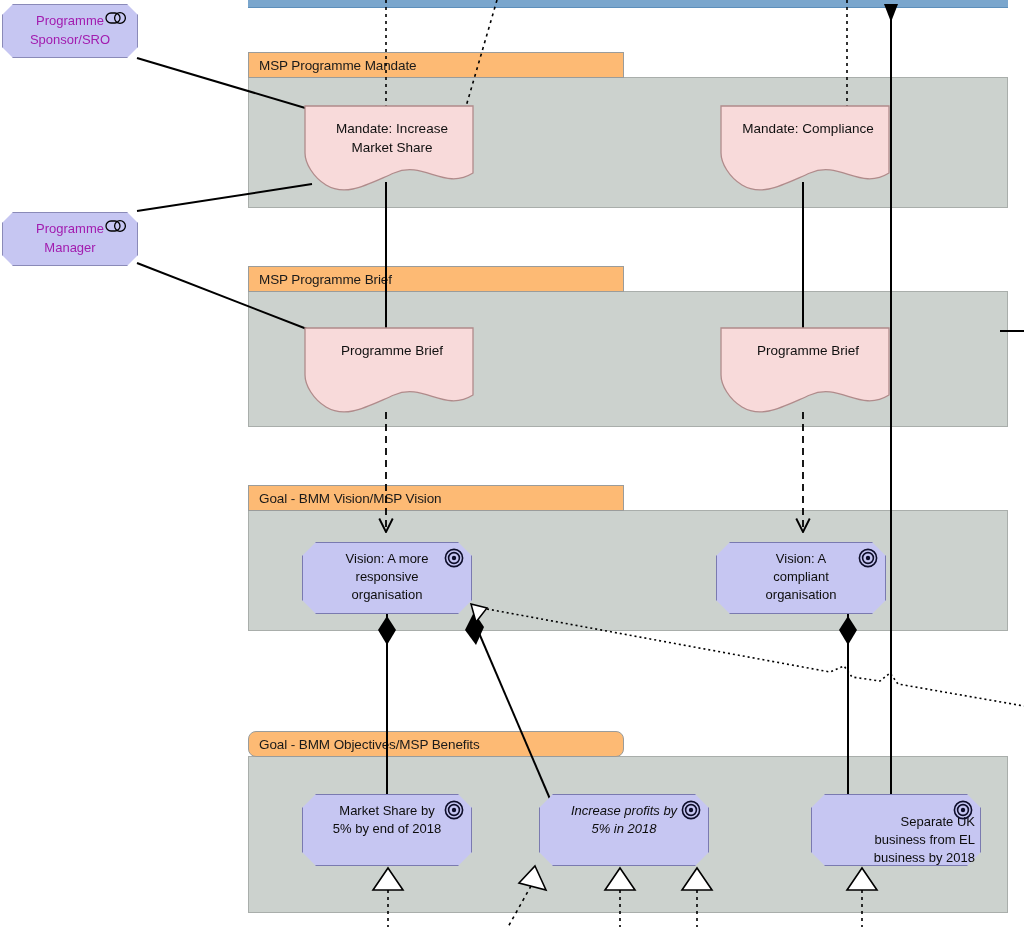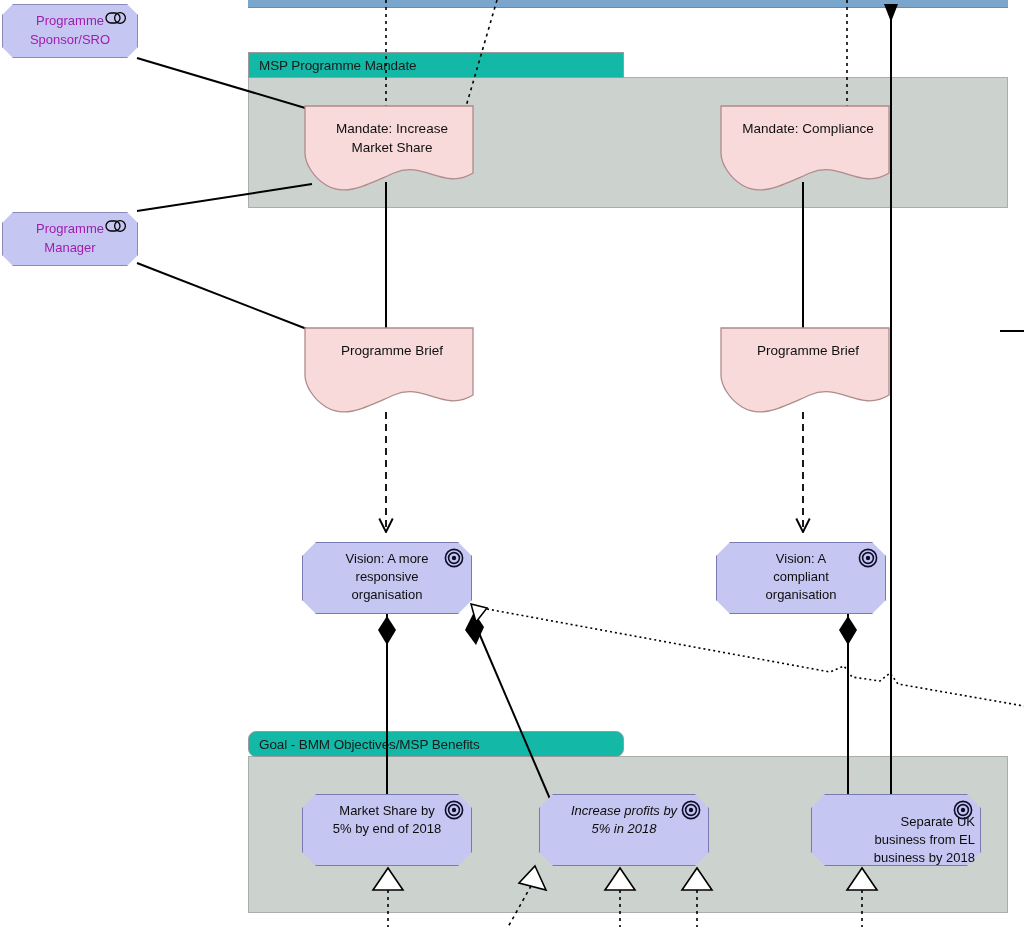--- a/index.html
+++ b/index.html
@@ -36,21 +36,21 @@
   }
   
   .group {
     position: absolute;
   }
   .group-tab {
     position: absolute;
     left: 0;
     top: 0;
     height: 26px;
-    background: #14b8a6;
+    background: #fdba74;
     border: 1px solid #9a9c9b;
     box-sizing: border-box;
     display: flex;
     align-items: center;
     padding-left: 10px;
     overflow: hidden;
     white-space: nowrap;
   }
   .group-tab-label {
     font-size: 13.5px;
@@ -162,21 +162,33 @@
 
   <div class="top-band"></div>
 
   <div class="group" style="left:248px; top:52px; width:760px; height:156px;">
     <div class="group-body" style="width:760px; height:131px;"></div>
     <div class="group-tab" style="width:376px;">
       <span class="group-tab-label">MSP Programme Mandate</span>
     </div>
   </div>
 
-
+  <div class="group" style="left:248px; top:266px; width:760px; height:161px;">
+    <div class="group-body" style="width:760px; height:136px;"></div>
+    <div class="group-tab" style="width:376px;">
+      <span class="group-tab-label">MSP Programme Brief</span>
+    </div>
+  </div>
+
+  <div class="group" style="left:248px; top:485px; width:760px; height:146px;">
+    <div class="group-body" style="width:760px; height:121px;"></div>
+    <div class="group-tab" style="width:376px;">
+      <span class="group-tab-label">Goal - BMM Vision/MSP Vision</span>
+    </div>
+  </div>
 
   <div class="group" style="left:248px; top:731px; width:760px; height:182px;">
     <div class="group-body" style="width:760px; height:157px;"></div>
     <div class="group-tab" style="width:376px;border-radius:8px;">
       <span class="group-tab-label">Goal - BMM Objectives/MSP Benefits</span>
     </div>
   </div>
 
   <svg id="edges" viewBox="0 0 1024 927" width="1024" height="927">
     <defs>

